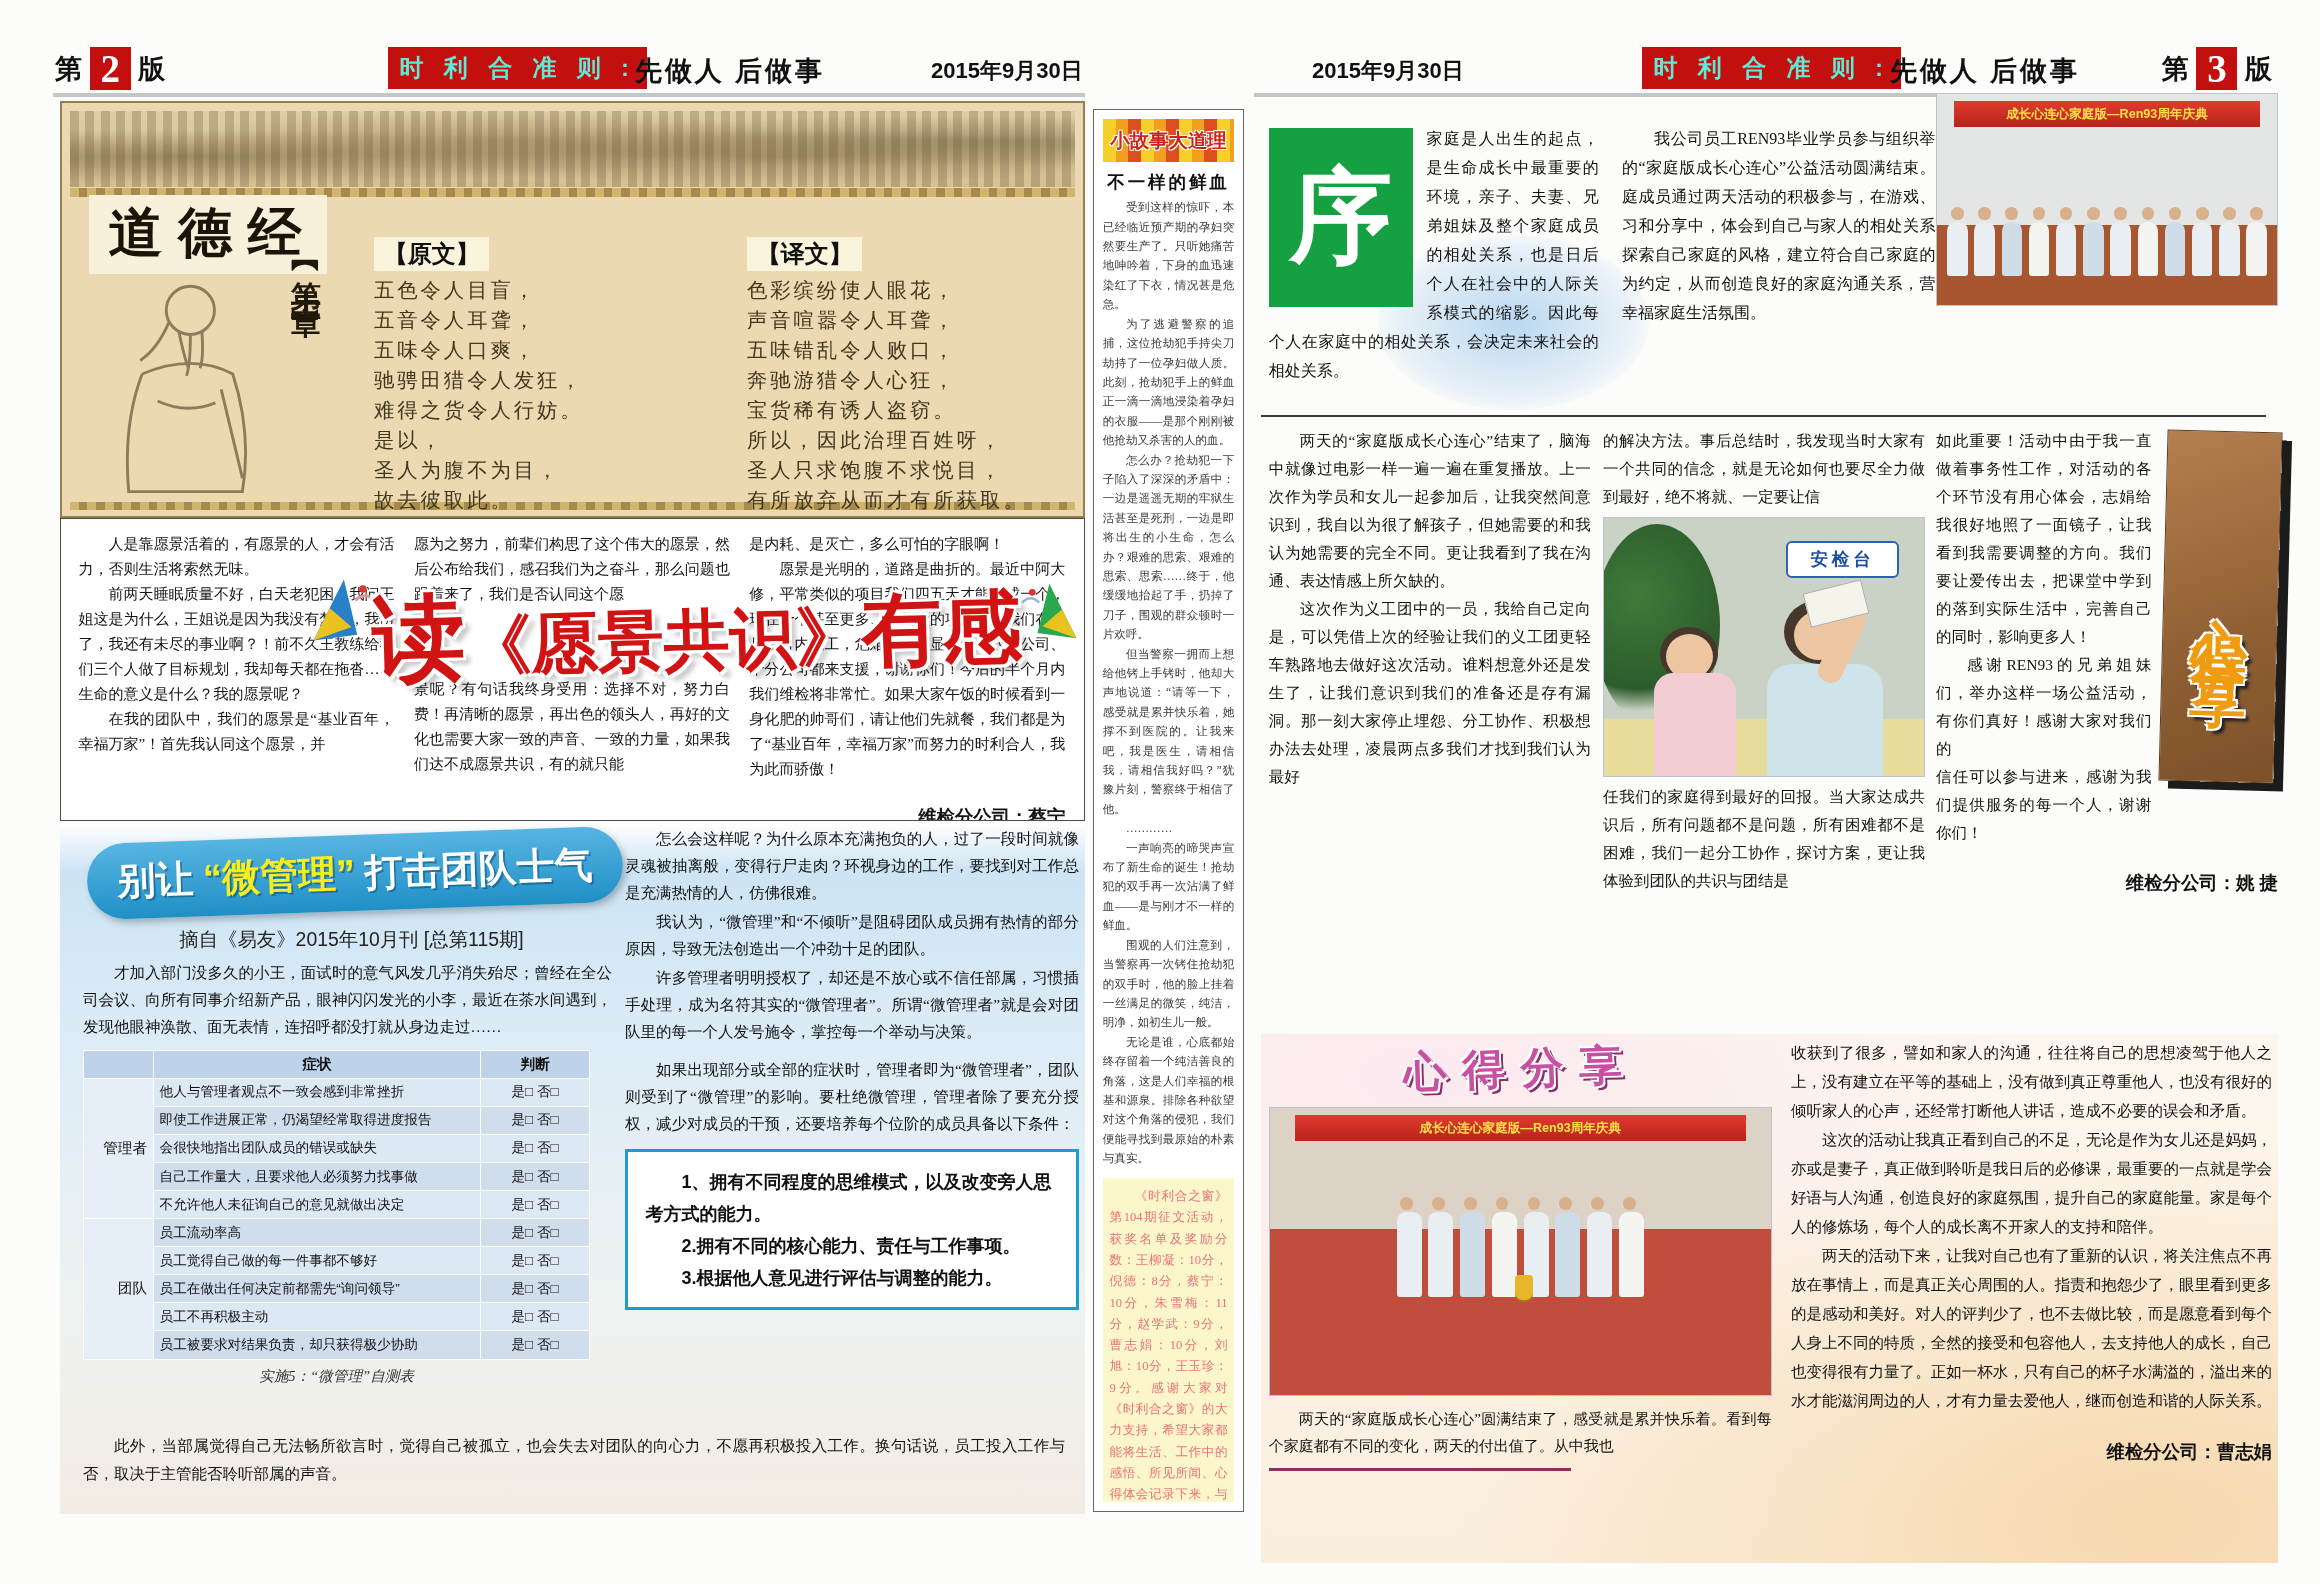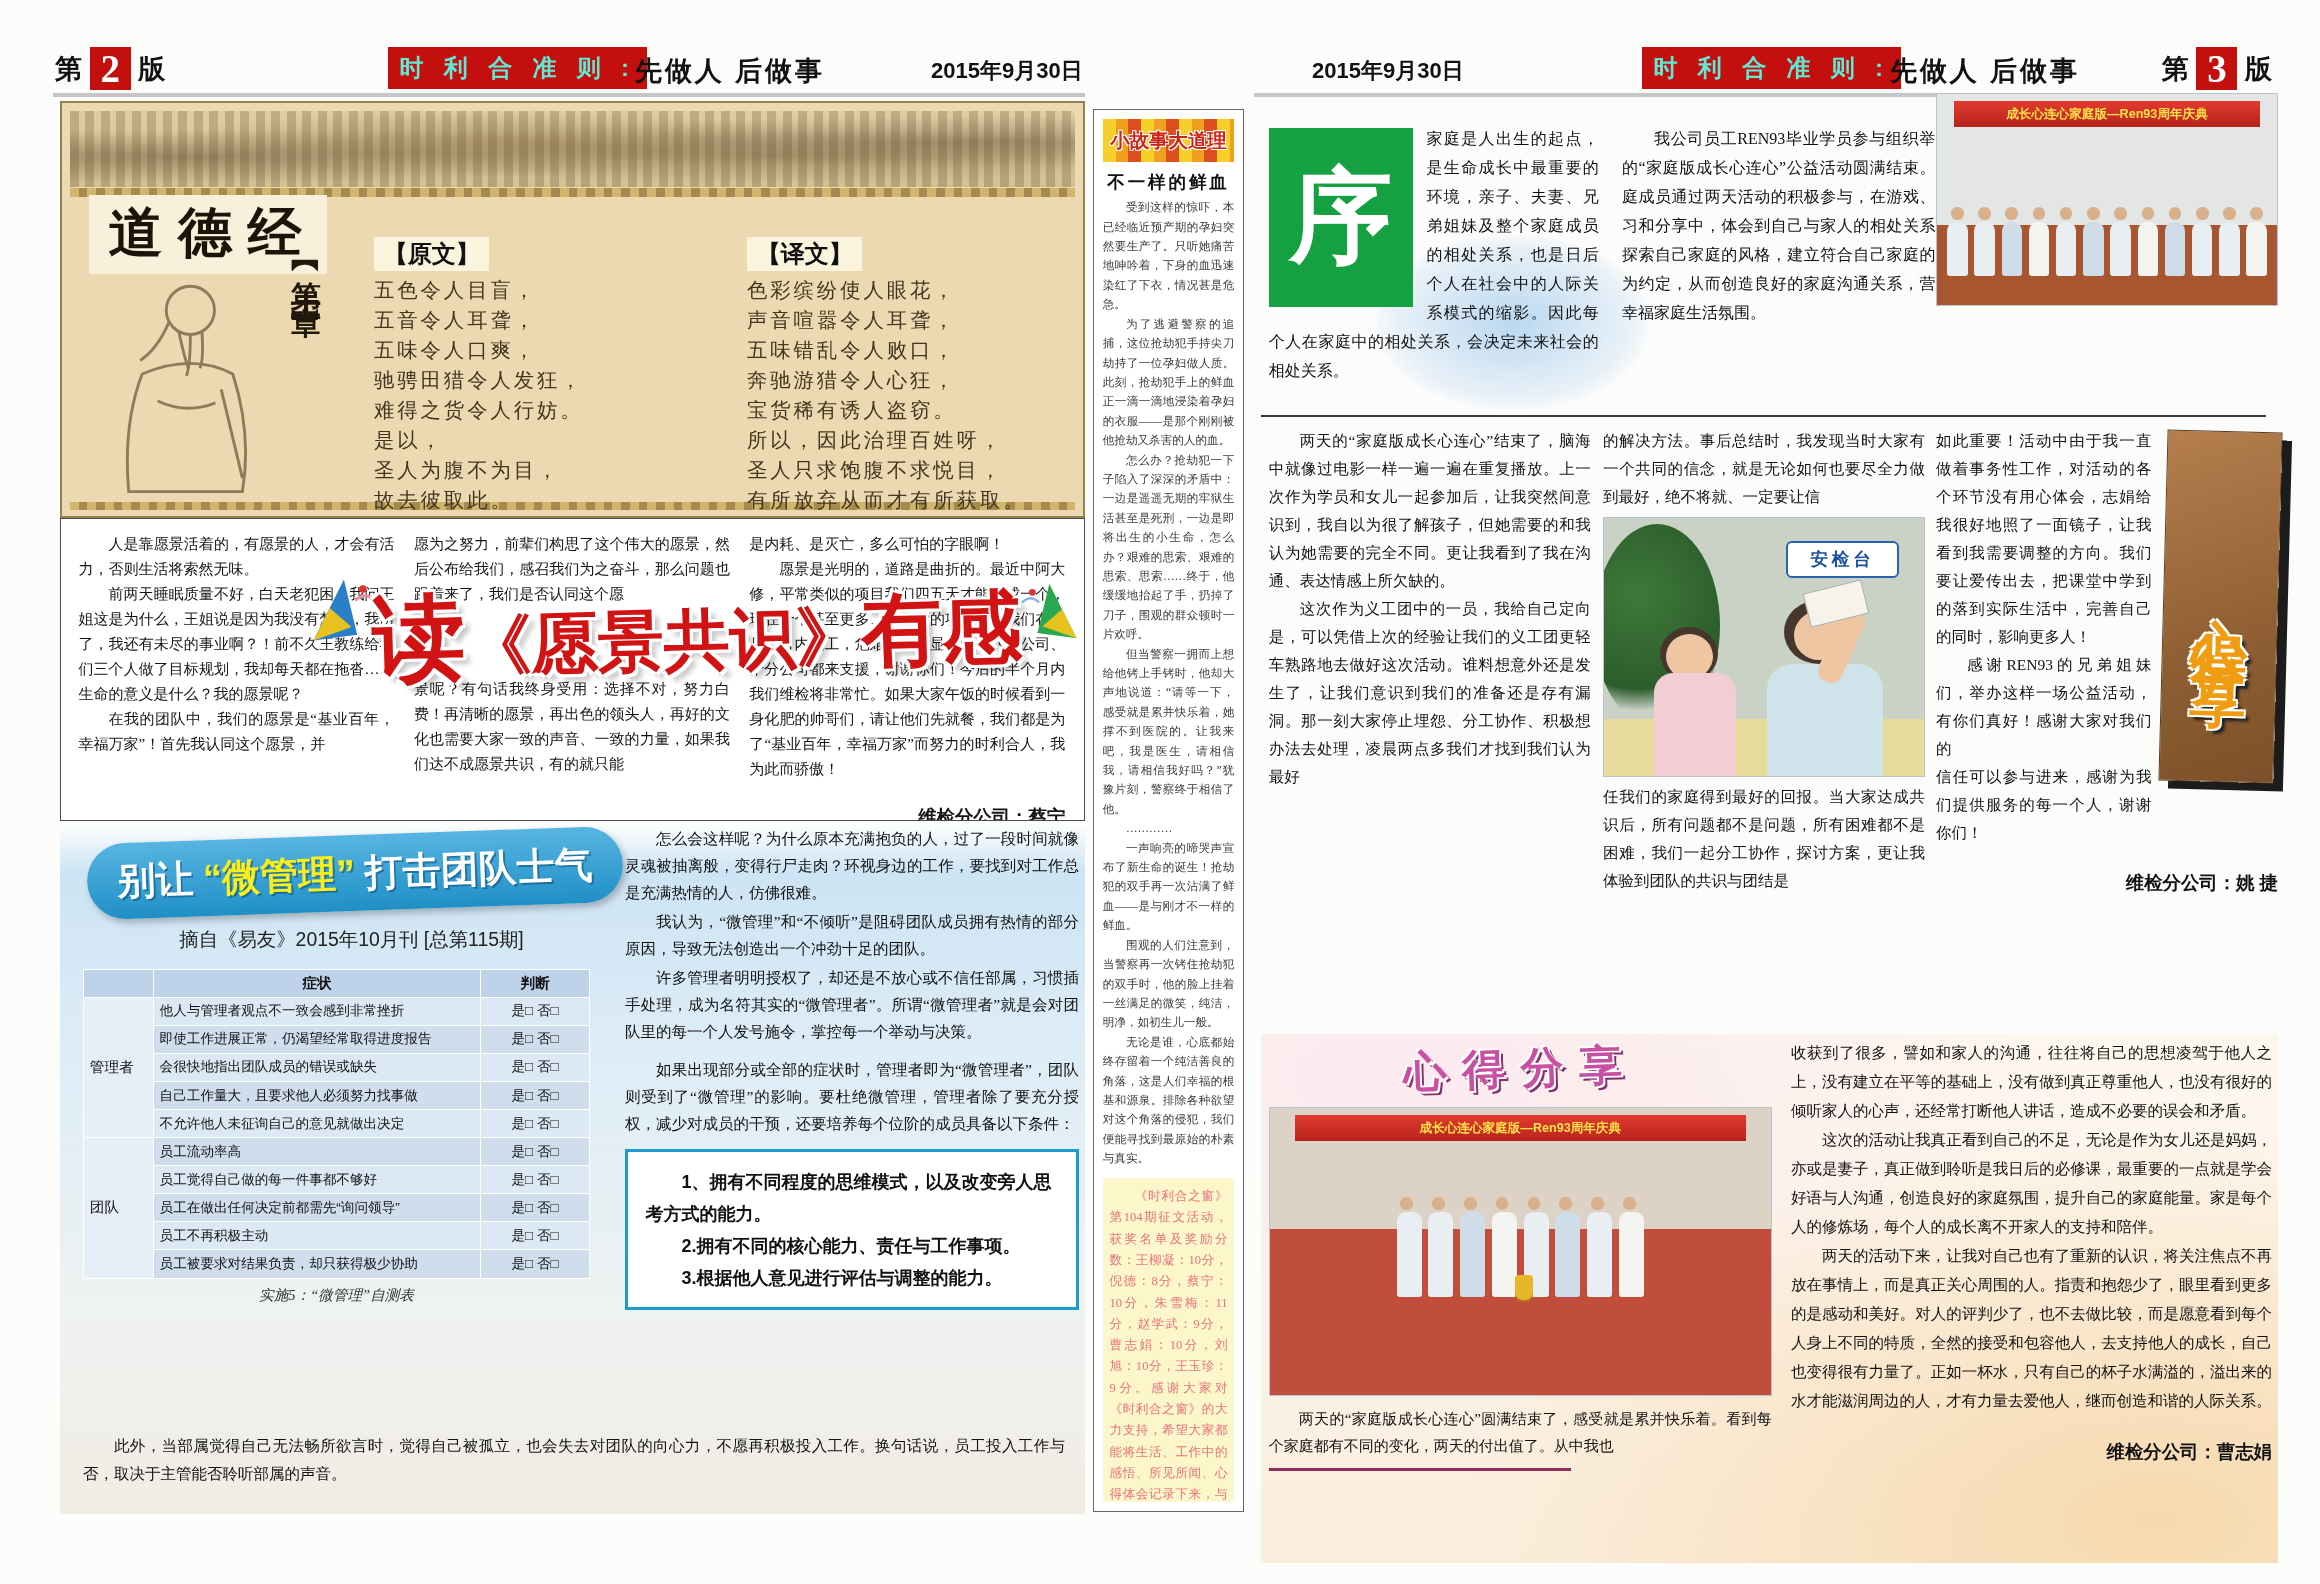--- a/index.html
+++ b/index.html
@@ -64,21 +64,21 @@
     text-shadow:1.9px 1.9px 0 rgba(0,60,100,.45);white-space:nowrap;}
   .mt-y{color:#f8ee1e !important;}
   #micro-src{position:absolute;left:39px;top:103px;width:505px;text-align:center;font-size:19.4px;
              font-family:"Liberation Sans",sans-serif;color:#222;}
   #micro-left{position:absolute;left:23px;top:136px;width:529px;}
   .mintro{font-size:15.5px;line-height:27px;text-align:justify;text-indent:2em;}
   table.selftest{border-collapse:collapse;margin-top:9.7px;width:507px;font-size:13.6px;
                  font-family:"Liberation Sans",sans-serif;}
   table.selftest td,table.selftest th{border:1.9px solid #fff;padding:2.9px 5.8px;height:21.3px;}
   table.selftest th{background:#bed3e9;font-size:14.6px;}
-  td.grp{background:#e6eef7;text-align:left;width:58px;font-size:14.6px;}
+  td.grp{background:#e6eef7;text-align:right;width:58px;font-size:14.6px;}
   td.sym{background:#dce8f4;width:320px;}
   tr:nth-child(odd) td.sym, tr:nth-child(odd) td.jg{background:#cfdded;}
   td.jg{background:#dce8f4;text-align:center;width:97px;white-space:nowrap;}
   .tcap{margin-top:7.8px;width:507px;text-align:center;font-style:italic;font-size:14.6px;color:#333;}
   #micro-right{position:absolute;left:565px;top:1.9px;width:454px;}
   .mp{font-size:15.5px;line-height:27px;text-align:justify;text-indent:2em;color:#101010;}
   .mp + .mp{margin-top:2px;}
   .gap{margin-top:11.6px !important;}
   #micro-box{margin-top:11.6px;border:3.9px solid #1f9ccf;background:#fff;padding:13.6px 17.5px;
              font-family:"Liberation Sans",sans-serif;font-weight:700;font-size:18px;line-height:32px;}
@@ -257,20 +257,21 @@
 </div>
 
 <div class="abs" id="micro">
   <div id="micro-title">
     <span>别让</span>
     <span class="mt-y">“微管理”</span>
     <span>打击团队士气</span>
   </div>
   <div id="micro-src">摘自《易友》2015年10月刊 [总第115期]</div>
   <div id="micro-left">
+    <div class="mintro">才加入部门没多久的小王，面试时的意气风发几乎消失殆尽；曾经在全公司会议、向所有同事介绍新产品，眼神闪闪发光的小李，最近在茶水间遇到，发现他眼神涣散、面无表情，连招呼都没打就从身边走过……</div>
     <table class="selftest">
       <tbody>
           <tr>
         <th></th>
         <th>症状</th>
         <th>判断</th>
       </tr>
       <tr>
         <td class="grp" rowspan="5">管理者</td>
         <td class="sym">他人与管理者观点不一致会感到非常挫折</td>

